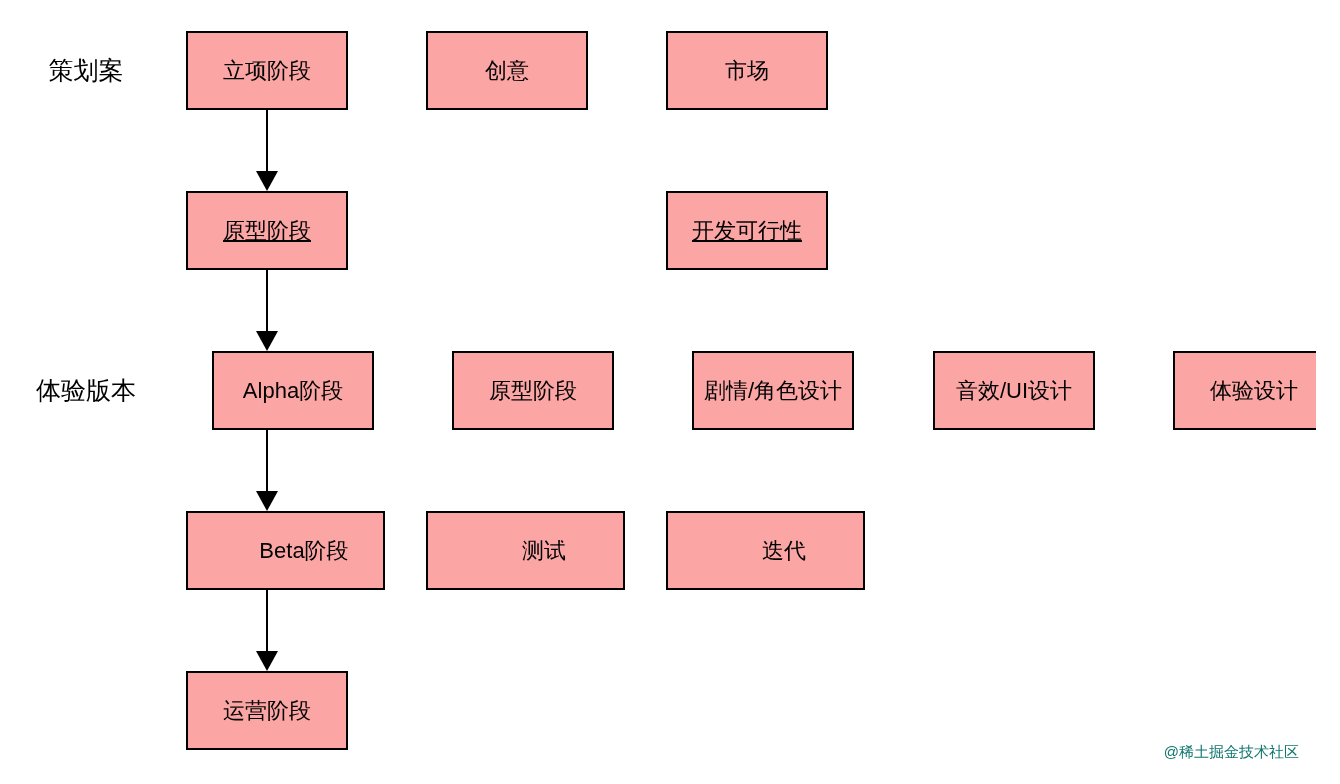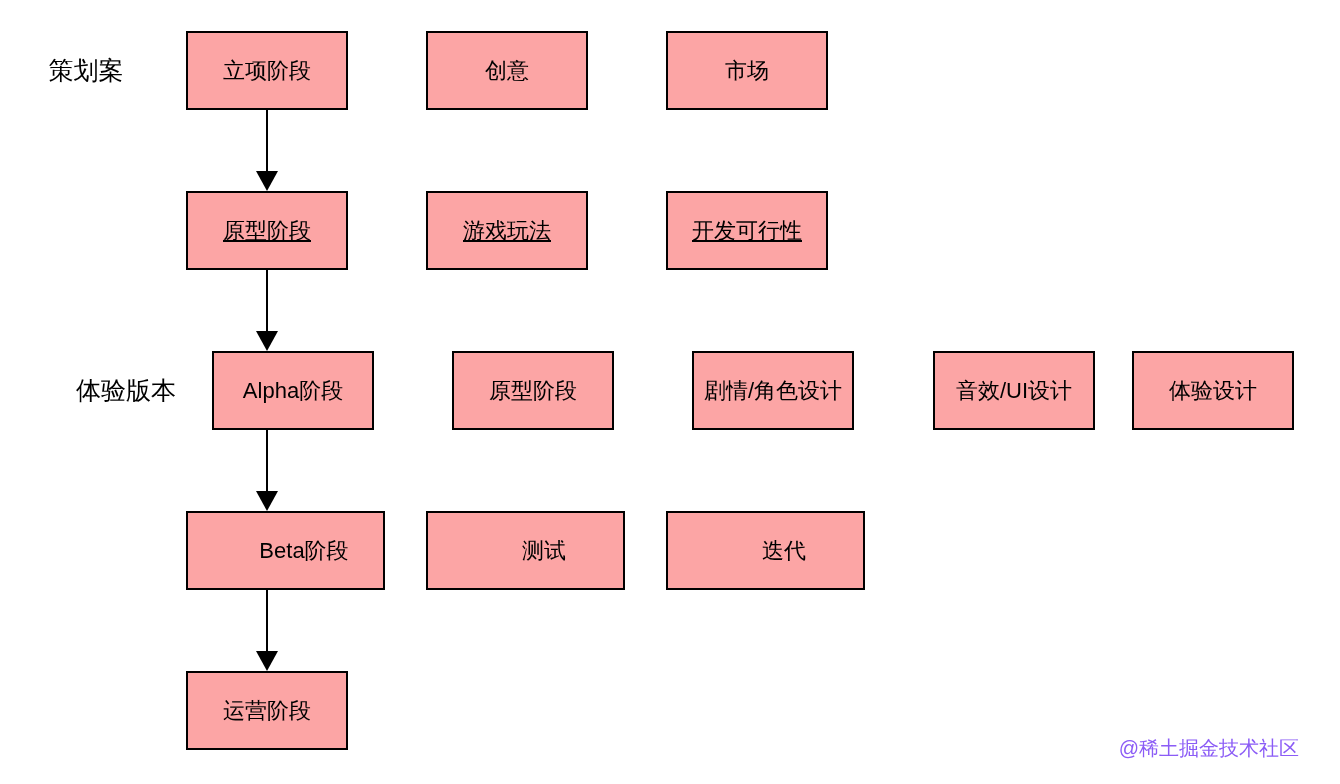--- a/index.html
+++ b/index.html
@@ -24,37 +24,37 @@
     align-items: center;
     justify-content: center;
     font-size: 22px;
     white-space: nowrap;
     box-sizing: content-box;
   }
   .c1 { left: 186px; }
   .c2 { left: 426px; }
   .c3 { left: 666px; }
   .c4 { left: 907px; }
-  .c5 { left: 1106px; }
+  .c5 { left: 1147px; }
   .r1 { top: 31px; }
   .r2 { top: 191px; text-decoration: underline; }
   .r3 { top: 351px; margin-left: 26px; }
   .r4 { top: 511px; padding-left: 37px; }
   .r5 { top: 671px; }
   .row-label {
     position: absolute;
     left: 0; width: 172px;
     text-align: center;
     font-size: 25px;
     line-height: 25px;
     white-space: nowrap;
   }
   .row-label.l1 { top: 58px; }
   .row-label.l2 { top: 218px; }
-  .row-label.l3 { top: 378px; padding-left: 40px; }
+  .row-label.l3 { top: 378px; }
   .arrow {
     position: absolute;
     left: 266px;
     width: 2px; height: 61px;
     background: #000000;
   }
   .arrow::after {
     content: "";
     position: absolute;
     top: 100%; left: -10px;
@@ -63,39 +63,38 @@
     border-right: 11px solid transparent;
     border-top: 20px solid #000000;
   }
   .a1 { top: 110px; }
   .a2 { top: 270px; }
   .a3 { top: 430px; }
   .a4 { top: 590px; }
   .watermark {
     position: absolute;
     right: 17px; bottom: 22px;
-    font-size: 20px;
-    color: #8b5cf6;
+    font-size: 15px;
+    color: #0f766e;
     white-space: nowrap;
   }
 </style>
 </head>
 <body>
 
 <div class="canvas">
 
   <div class="row-label l1">策划案</div>
   <div class="row-label l3">体验版本</div>
 
   <div class="node c1 r1">立项阶段</div>
   <div class="node c3 r1">市场</div>
   <div class="node c2 r1">创意</div>
 
   <div class="node c1 r2">原型阶段</div>
-  <div class="node c2 r2">游戏玩法</div>
   <div class="node c3 r2">开发可行性</div>
 
   <div class="node c1 r3">Alpha阶段</div>
   <div class="node c2 r3">原型阶段</div>
   <div class="node c3 r3">剧情/角色设计</div>
   <div class="node c4 r3">音效/UI设计</div>
   <div class="node c5 r3">体验设计</div>
 
   <div class="node c1 r4">Beta阶段</div>
   <div class="node c2 r4">测试</div>

